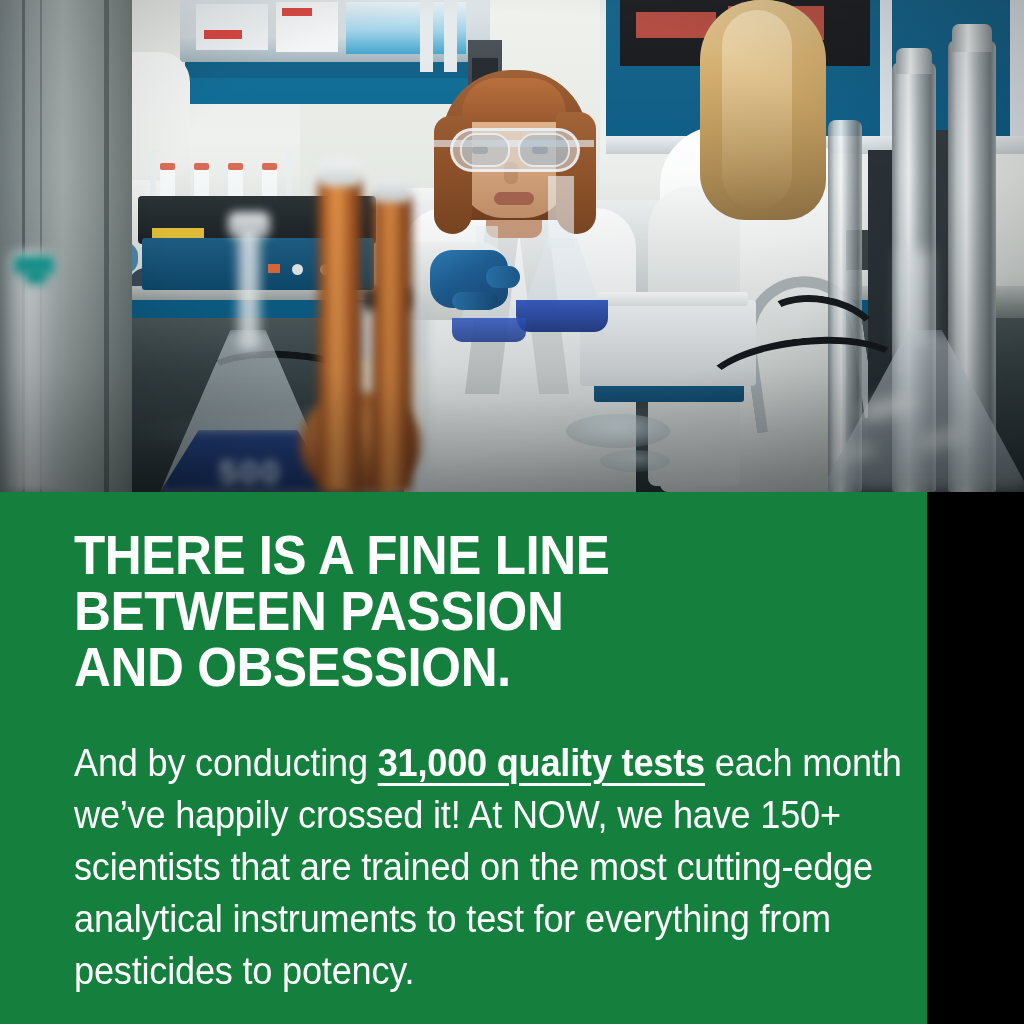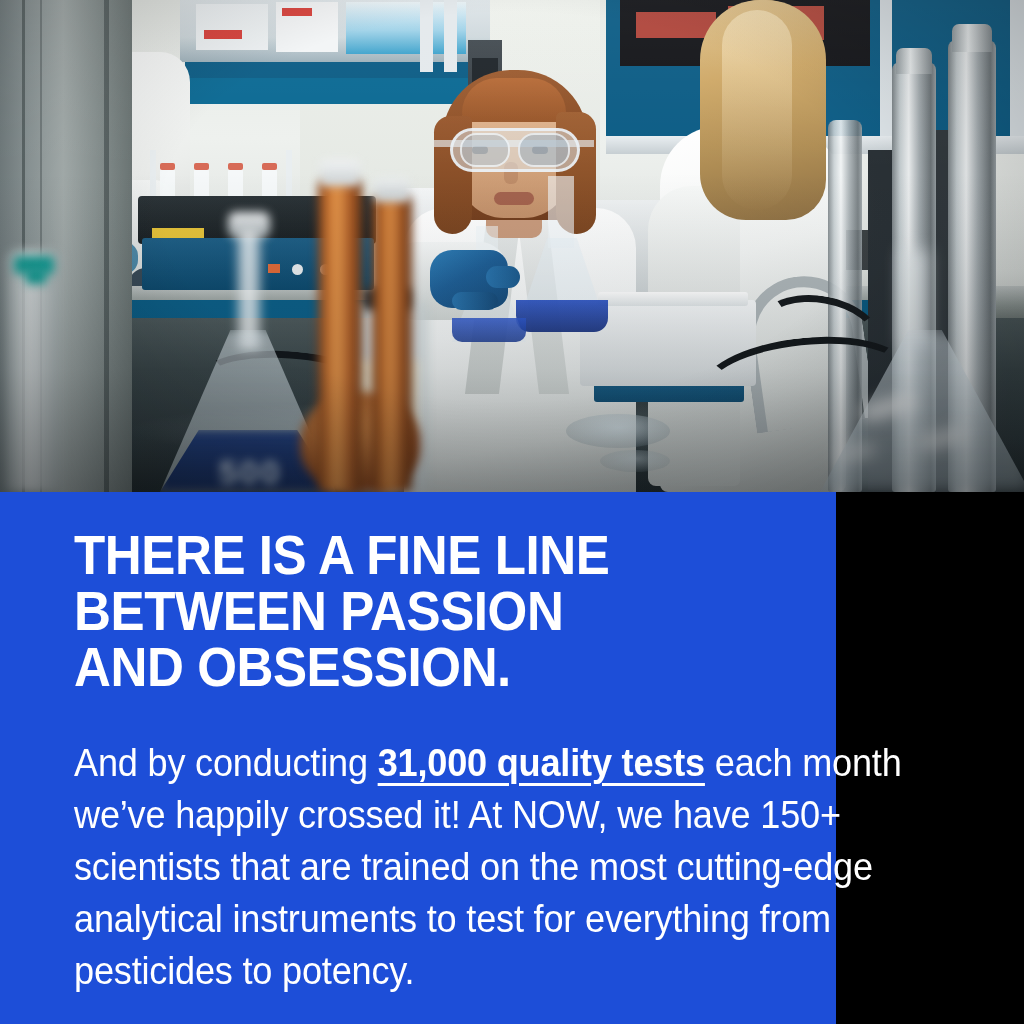--- a/index.html
+++ b/index.html
@@ -283,22 +283,22 @@
 
   
   .photo-grade { left:0; top:0; width:1024px; height:492px;
      background:linear-gradient(180deg, rgba(255,255,255,.05) 0%, rgba(0,0,0,0) 35%,
                 rgba(10,20,26,.12) 75%, rgba(6,12,16,.30) 100%); }
   .photo-vig { left:0; top:0; width:1024px; height:492px;
      background:radial-gradient(ellipse at 50% 42%, rgba(0,0,0,0) 48%, rgba(0,0,0,.30) 100%); }
 
   
   .panel {
-    position:absolute; left:0; top:492px; width:836px; height:532px;
-    background:#1d4ed8;
+    position:absolute; left:0; top:492px; width:927px; height:532px;
+    background:#15803d;
   }
   .headline {
     position:absolute; left:74px; top:35px; width:900px;
     color:#ffffff;
     font-family:"Liberation Sans", sans-serif;
     font-weight:700;
     font-size:55px;
     line-height:56px;
     letter-spacing:-0.5px;
     transform:scaleX(0.93);

